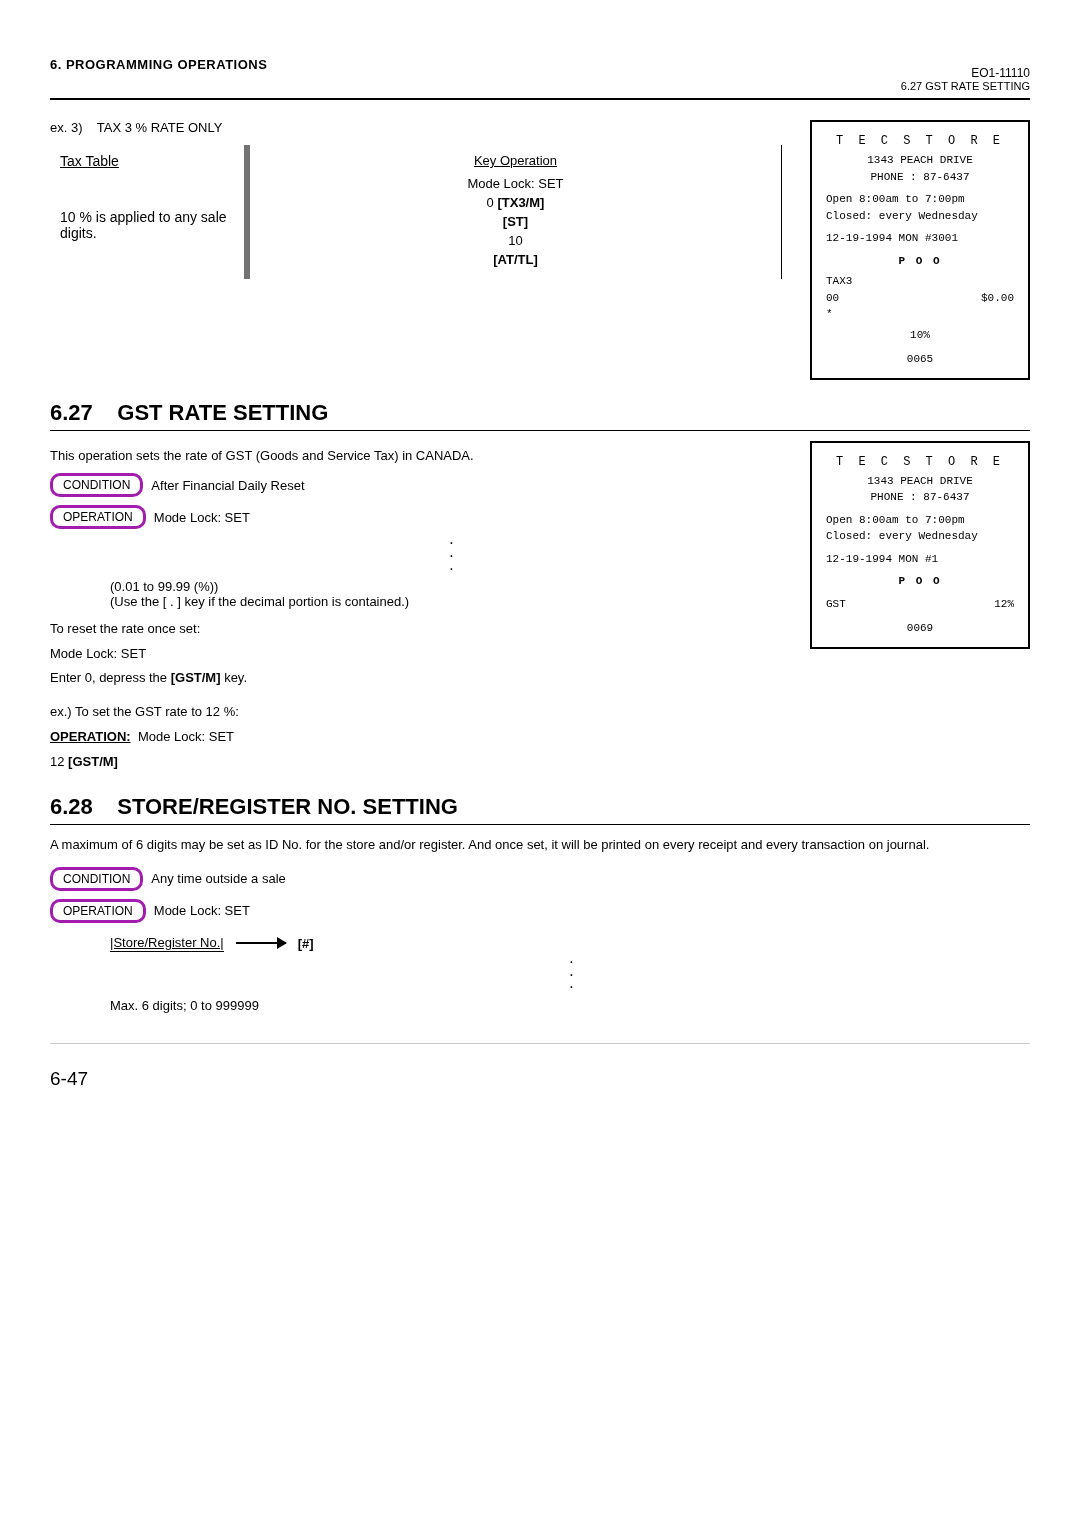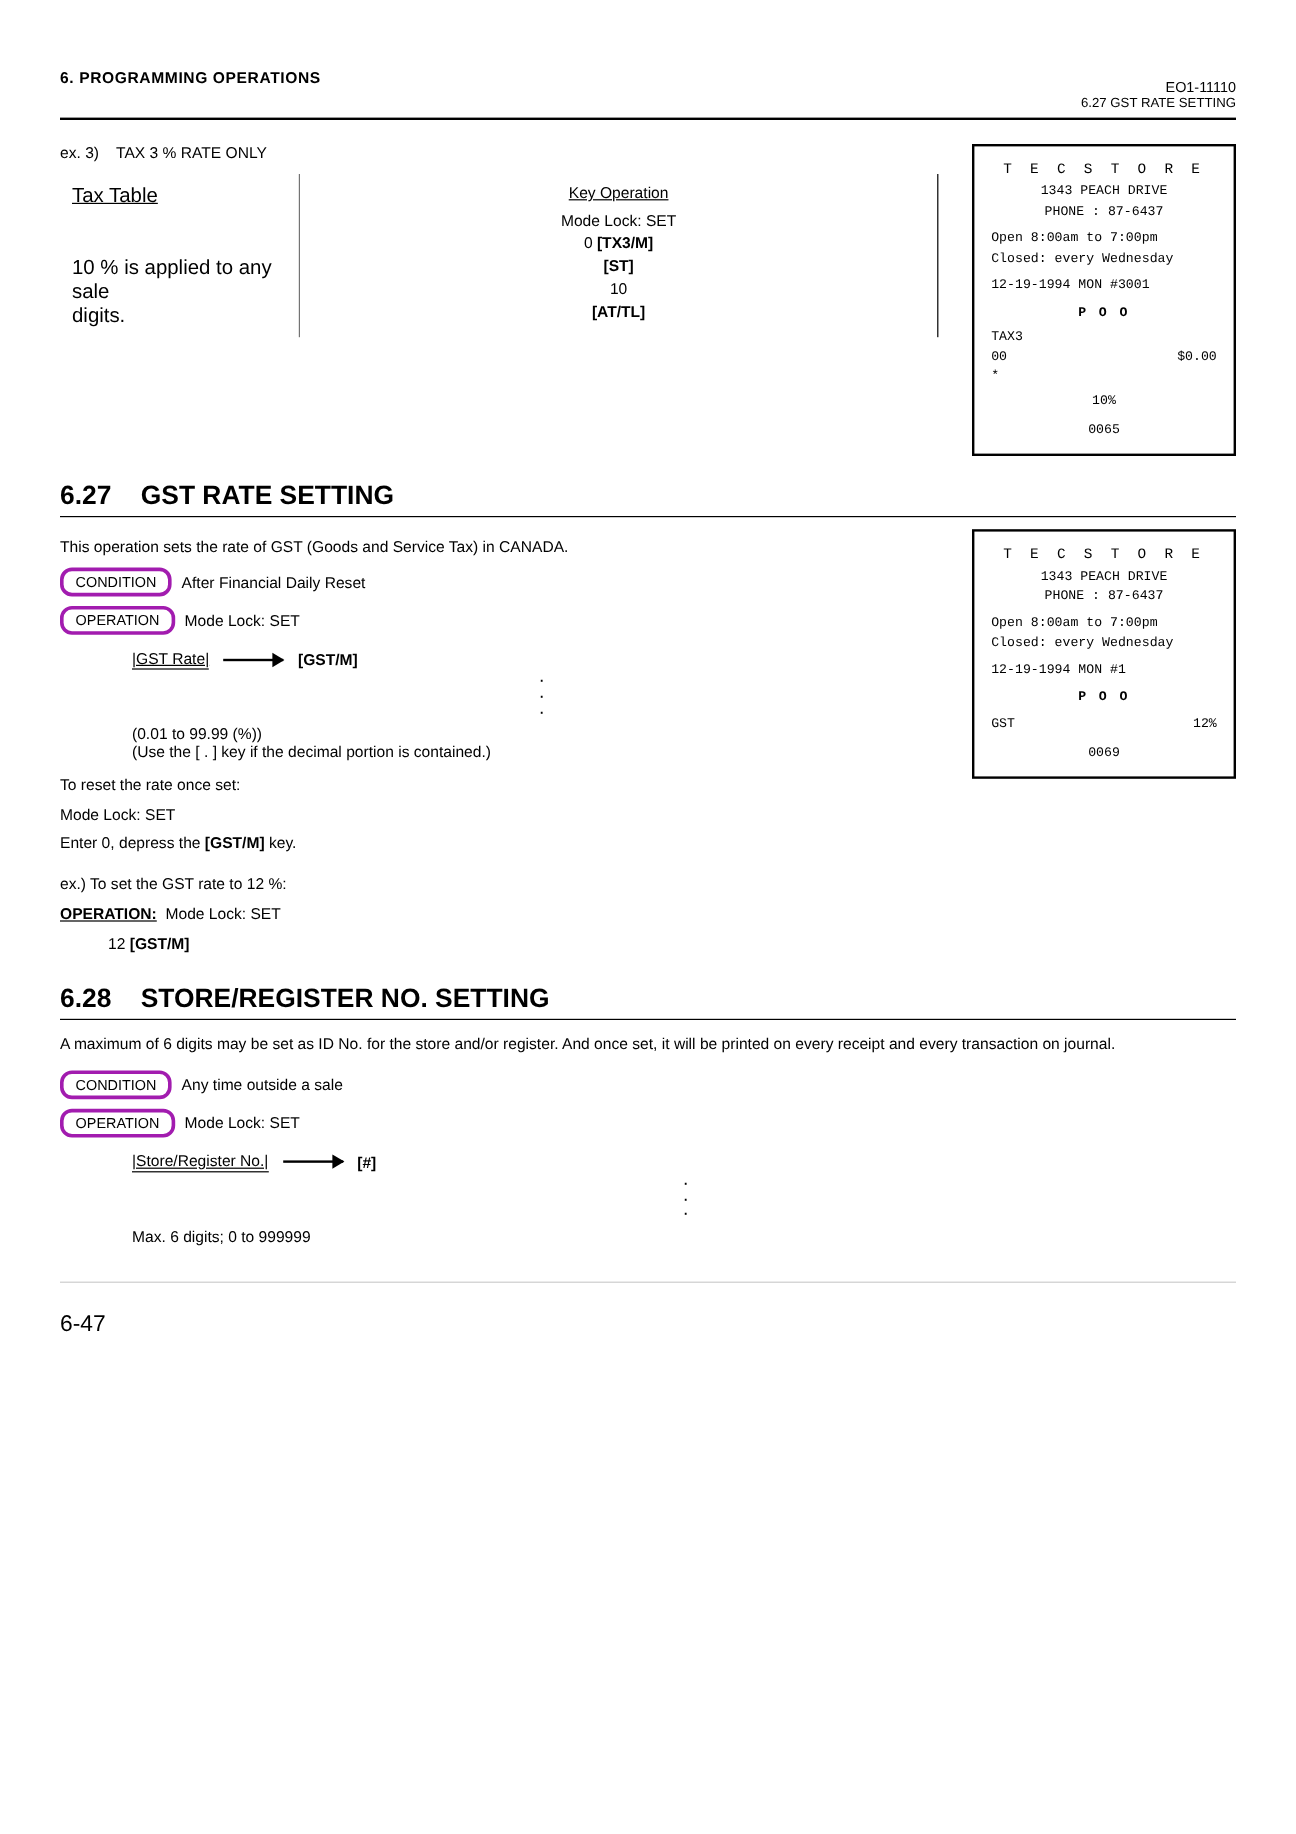--- a/index.html
+++ b/index.html
@@ -86,22 +86,22 @@
       display: flex;
       justify-content: space-between;
     }
     .example-header {
       font-size: 13px;
       margin-bottom: 10px;
     }
     .col-tax-table {
       width: 200px;
       padding: 8px 10px;
-      border-right: 1px solid #737373;
-      font-size: 17px;
+      border-right: 6px solid #737373;
+      font-size: 14px;
     }
     .col-tax-table .col-header {
       text-decoration: underline;
       margin-bottom: 12px;
     }
     .col-key-op {
       flex: 1;
       padding: 8px 20px;
       font-size: 13px;
       text-align: center;
@@ -280,27 +280,20 @@
         <div class="condition-row">
           <span class="badge">CONDITION</span>
           <span>After Financial Daily Reset</span>
         </div>
 
         <div class="condition-row">
           <span class="badge">OPERATION</span>
           <span>Mode Lock:  SET</span>
         </div>
 
-        <div class="arrow-diagram">
-          <span class="box-label underline">|GST Rate|</span>
-          <div class="arrow">
-            <div class="arrow-line"></div>
-          </div>
-          <span class="arrow-target">[GST/M]</span>
-        </div>
 
         <div class="dots-vertical">
           <span>·</span>
           <span>·</span>
           <span>·</span>
         </div>
 
         <div class="indent">(0.01 to 99.99 (%))</div>
         <div class="indent">(Use the [ . ] key if the decimal portion is contained.)</div>
 
@@ -311,21 +304,21 @@
             Enter 0, depress the <strong>[GST/M]</strong> key.
           </p>
         </div>
 
         <div style="margin-top:14px;">
           <p>ex.)  To set the GST rate to 12 %:</p>
           <p style="margin-top:6px;">
             <span class="operation-underline">OPERATION:</span>
             &nbsp;<span>Mode Lock:  SET</span>
           </p>
-          <p style="margin-top:4px; margin-left:40px;">
+          <p style="margin-top:4px; ">
             12 <strong>[GST/M]</strong>
           </p>
         </div>
       </div>
 
       <div class="receipt-area">
         <div class="receipt-box">
           <div class="receipt-title">T E C   S T O R E</div>
           <div class="receipt-center">1343 PEACH DRIVE</div>
           <div class="receipt-center">PHONE : 87-6437</div>

